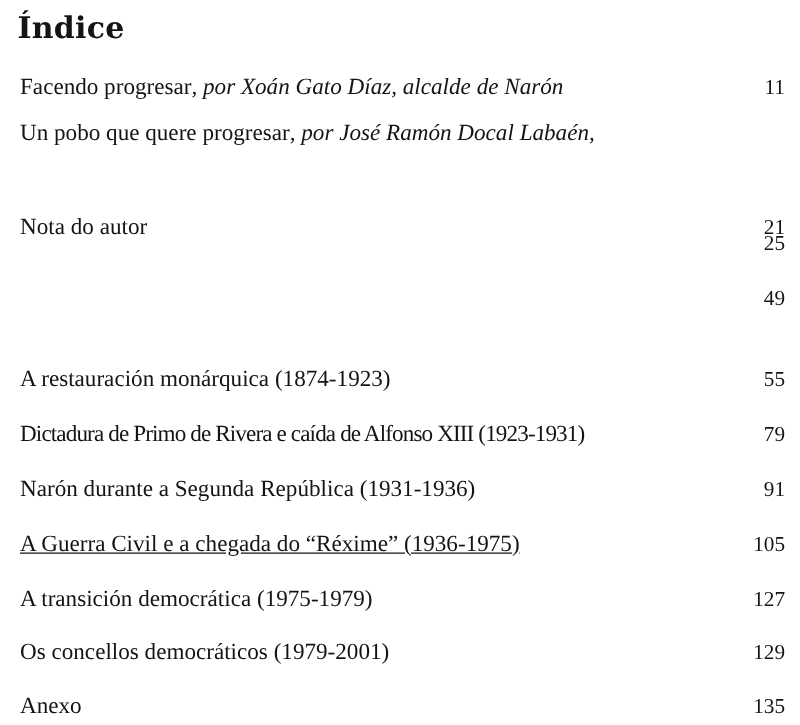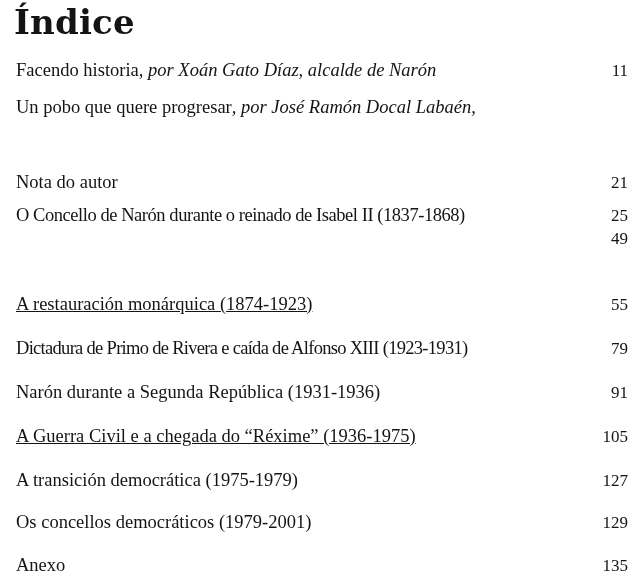--- a/index.html
+++ b/index.html
@@ -12,21 +12,21 @@
       height: 580px;
       position: relative;
       overflow: hidden;
       font-family: "DejaVu Serif", "Liberation Serif", serif;
       color: #141414;
     }
     .title {
       position: absolute;
       left: 14px;
       top: 2px;
-      font-size: 34px;
+      font-size: 24px;
       font-weight: bold;
       line-height: 40px;
       letter-spacing: 0.2px;
     }
     .entry {
       position: absolute;
       left: 16px;
       width: 612px;
       font-size: 16.2px;
       line-height: 20px;
@@ -52,52 +52,51 @@
     }
     .tight .label { letter-spacing: -0.45px; }
   </style>
 </head>
 <body>
 
 <div class="title">Índice</div>
 
 <div class="entry" style="top:60px;">
   <span class="line">
-    <span class="label">Facendo historia</span><span class="label"><em>, por Xoán Gato Díaz, alcalde de Narón</em></span>
+    <span class="label">Facendo progresar</span><span class="label"><em>, por Xoán Gato Díaz, alcalde de Narón</em></span>
     <span class="page">11</span>
   </span>
 </div>
 
 <div class="entry" style="top:97px;">
   <span class="line">
     <span class="label">Un pobo que quere progresar</span><span class="label"><em>, por José Ramón Docal Labaén,</em></span>
   </span>
 </div>
 
 <div class="entry" style="top:172px;">
   <span class="line">
     <span class="label">Nota do autor</span>
     <span class="page">21</span>
   </span>
 </div>
 
 <div class="entry tight" style="top:205px;">
   <span class="line">
-    <span class="label">O Concello de Narón durante o reinado de Isabel II (1837-1868)</span>
     <span class="page">25</span>
   </span>
 </div>
 
 <div class="entry" style="top:249px;">
   <span class="line">
     <span class="page">49</span>
   </span>
 </div>
 
-<div class="entry" style="top:294px;text-decoration:underline;">
+<div class="entry" style="top:294px;">
   <span class="line">
     <span class="label">A restauración monárquica (1874-1923)</span>
     <span class="page">55</span>
   </span>
 </div>
 
 <div class="entry tight" style="top:338px;">
   <span class="line">
     <span class="label" style="letter-spacing:-0.7px;">Dictadura de Primo de Rivera e caída de Alfonso XIII (1923-1931)</span>
     <span class="page">79</span>

